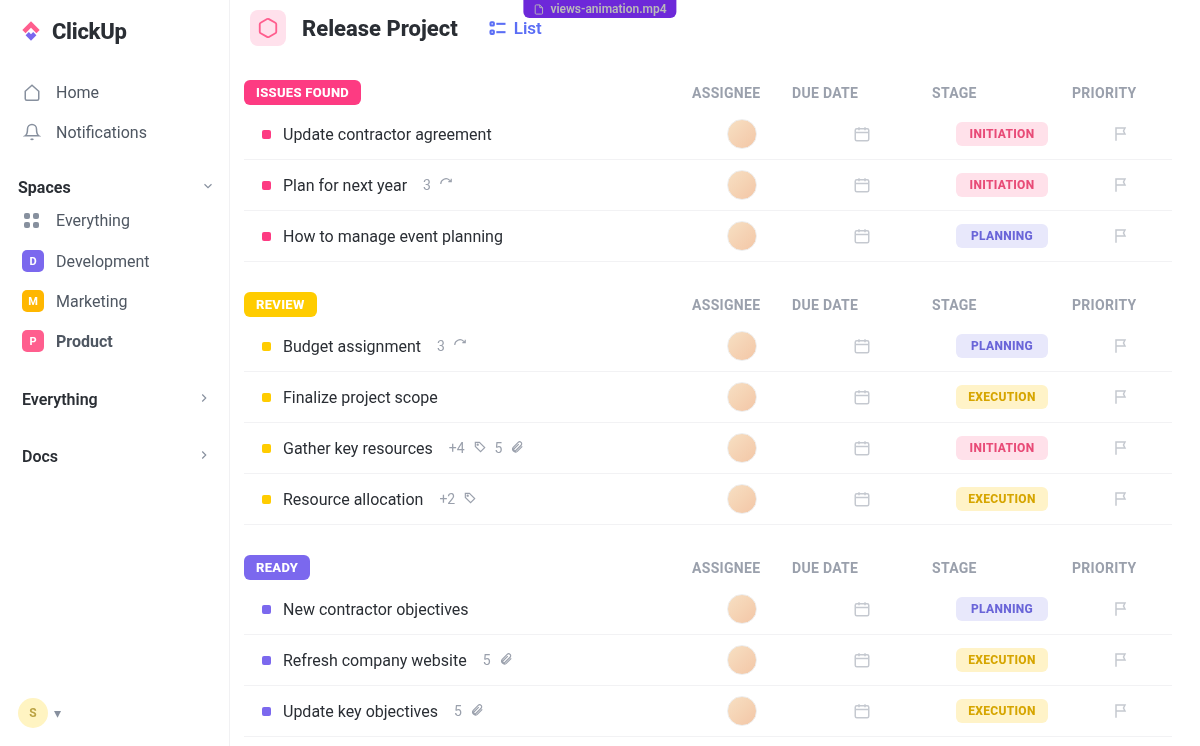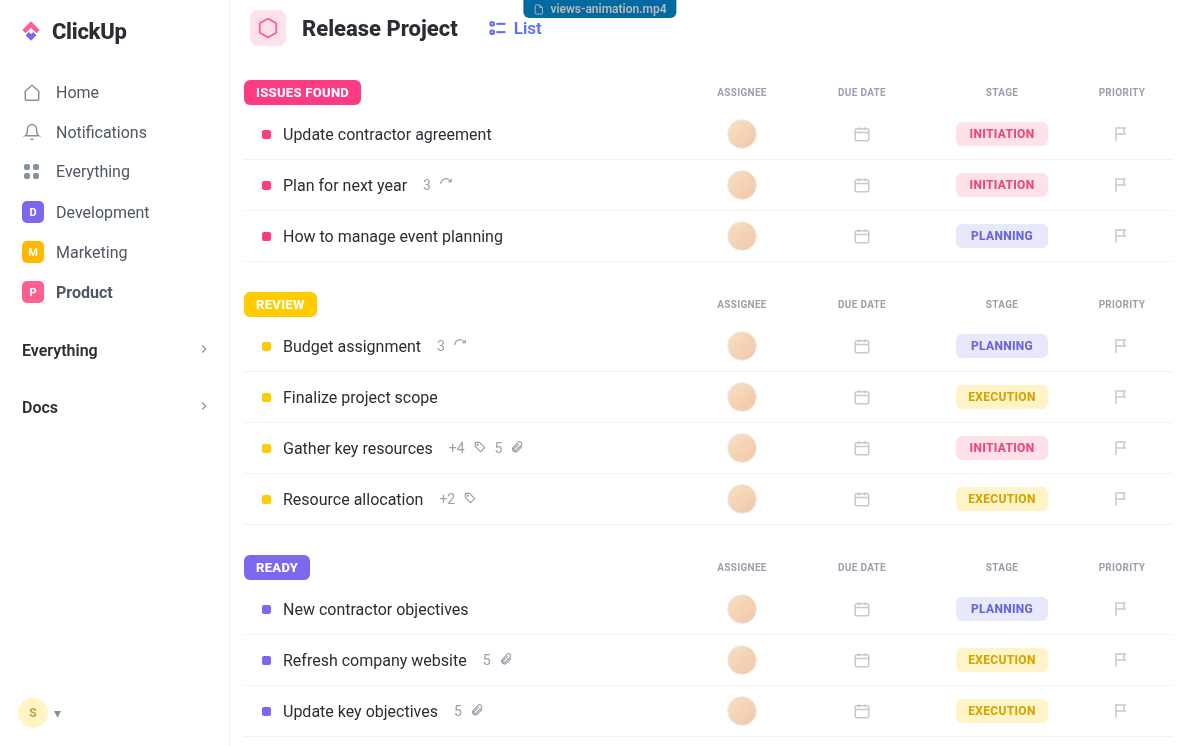--- a/index.html
+++ b/index.html
@@ -76,35 +76,35 @@
     width:36px; height:36px; border-radius:8px;
     background:#ffe1ec; display:flex; align-items:center; justify-content:center;
   }
   .proj-title { font-size:22px; font-weight:800; color:#2a2e34; }
   .view-switch {
     display:flex; align-items:flex-start; gap:6px;
     color:#5b6ef5; font-weight:600; font-size:17px; margin-left:14px; cursor:pointer;
   }
   .tab-file {
     position:absolute; top:0; left:50%; transform:translateX(-50%);
-    background:#0369a1; color:#b9b9b9; font-size:12px; font-weight:600;
+    background:#6d28d9; color:#b9b9b9; font-size:12px; font-weight:600;
     padding:2px 10px; border-radius:0 0 6px 6px;
     display:flex; align-items:center; gap:6px;
   }
 
   .content { flex:1; overflow-y:auto; padding:24px 28px 40px 14px; }
 
   .group { margin-bottom: 30px; }
   .group-header {
     display:grid;
     grid-template-columns: 1fr 100px 140px 140px 100px;
     align-items:center;
     margin-bottom:4px;
   }
-  .col-title { color:#9aa0ac; font-weight:700; font-size:10px; letter-spacing:0.3px; text-align:center; }
+  .col-title { color:#9aa0ac; font-weight:700; font-size:14px; letter-spacing:0.3px; }
   .status-pill {
     display:inline-block; padding:5px 12px; border-radius:6px;
     color:#fff; font-weight:800; font-size:13px; letter-spacing:0.3px;
   }
 
   .task-row {
     display:grid;
     grid-template-columns: 1fr 100px 140px 140px 100px;
     align-items:center;
     border-bottom:1px solid #f2f2f4;
@@ -167,20 +167,28 @@
     <div class="nav-item">
       <span class="nav-icon">
         <svg width="18" height="18" viewBox="0 0 24 24" fill="none" stroke="currentColor" stroke-width="2">
             <path d="M18 8a6 6 0 10-12 0c0 7-3 9-3 9h18s-3-2-3-9"></path>
             <path d="M13.7 21a2 2 0 01-3.4 0"></path>
           </svg>
       </span>
       <span>Notifications</span>
     </div>
 
+    <div class="section-header">
+      <span>Spaces</span>
+      <span class="chev">
+        <svg width="14" height="14" viewBox="0 0 24 24" fill="none" stroke="currentColor" stroke-width="2">
+            <path d="M6 9l6 6 6-6"></path>
+          </svg>
+      </span>
+    </div>
 
     <div class="space-item">
       <span class="space-icon-dots">
         <span class="dot4"></span>
           <span class="dot4"></span>
           <span class="dot4"></span>
           <span class="dot4"></span>
       </span>
       <span>Everything</span>
     </div>

